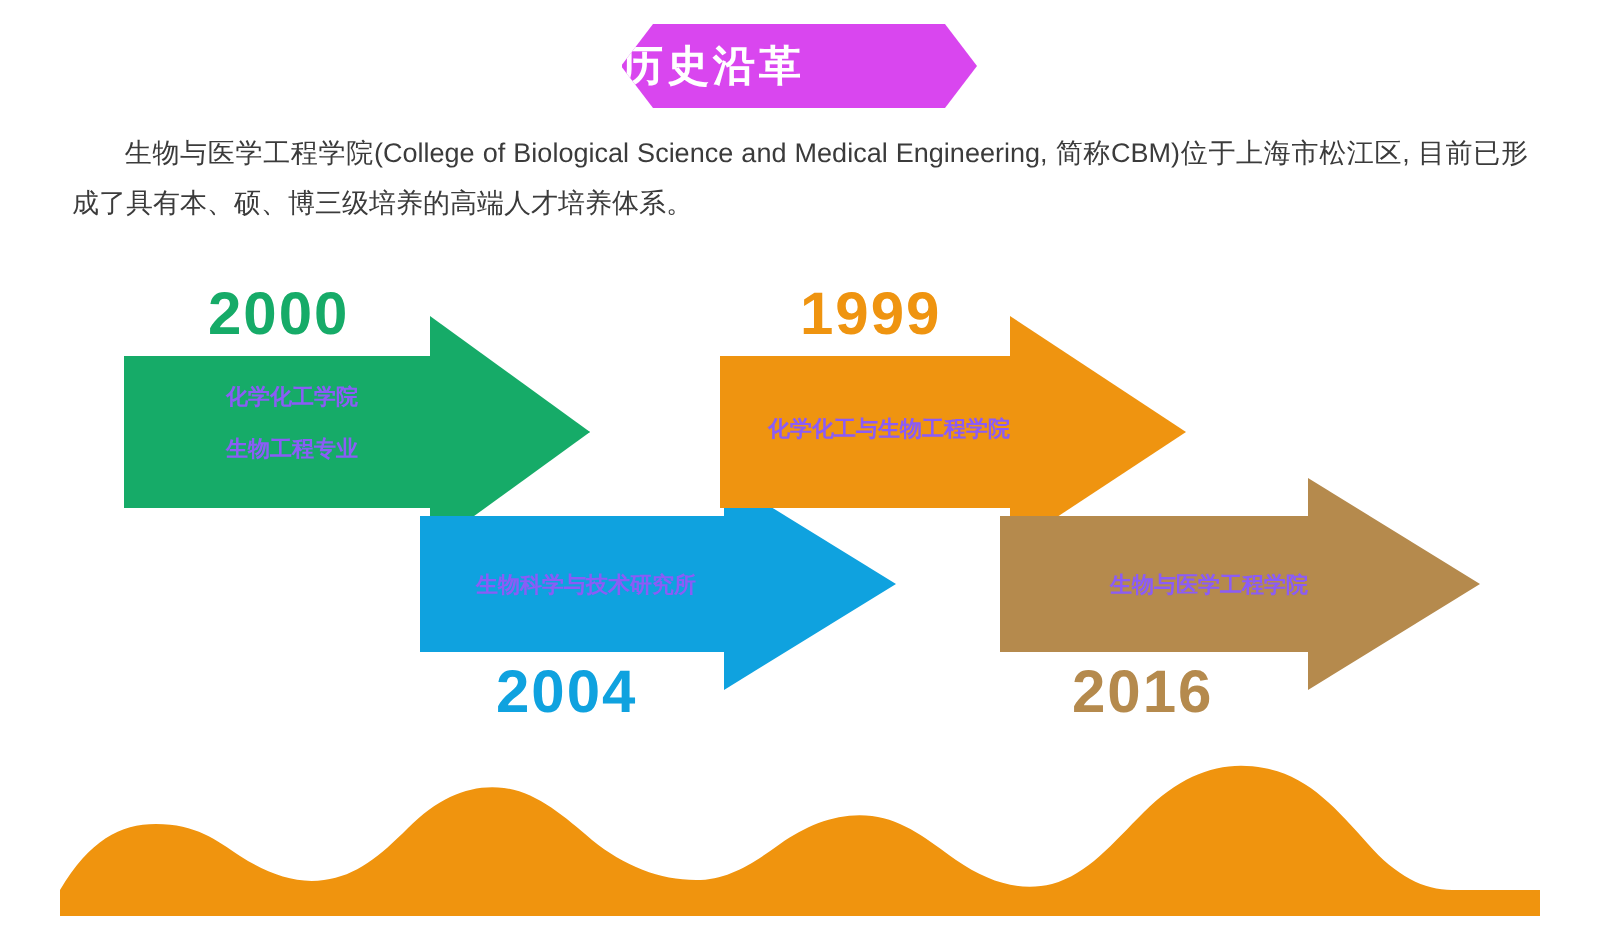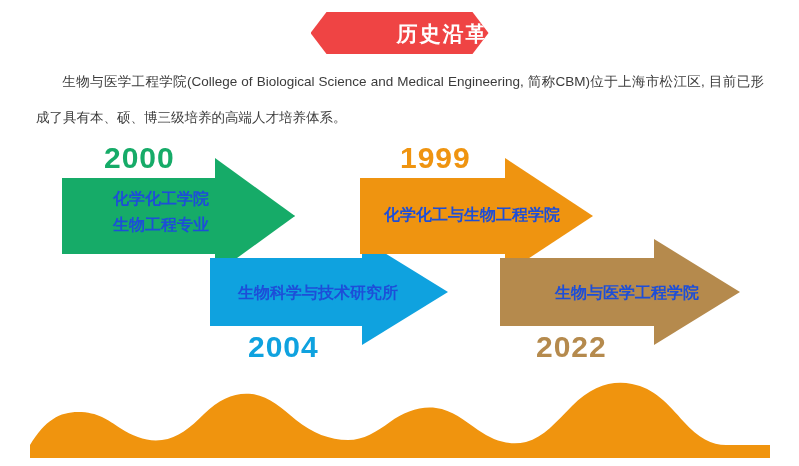--- a/index.html
+++ b/index.html
@@ -24,43 +24,43 @@
     width: 799px;
     height: 46px;
     display: flex;
     align-items: center;
     justify-content: center;
   }
   .title-banner {
     position: relative;
     width: 178px;
     height: 42px;
-    background: #ef4444;
+    background: #d946ef;
     -webkit-clip-path: polygon(16px 0, calc(100% - 16px) 0, 100% 50%, calc(100% - 16px) 100%, 16px 100%, 0 50%);
     clip-path: polygon(16px 0, calc(100% - 16px) 0, 100% 50%, calc(100% - 16px) 100%, 16px 100%, 0 50%);
     display: flex;
     align-items: center;
-    justify-content: flex-end;
+    justify-content: flex-start;
   }
   .title-banner-text {
     color: #ffffff;
     font-size: 21px;
     font-weight: bold;
     letter-spacing: 2px;
     line-height: 1;
   }
 
   
   .intro {
     position: absolute;
     left: 36px;
     top: 64px;
     width: 728px;
     font-size: 13.5px;
-    line-height: 36px;
+    line-height: 25px;
     color: #3b3b3b;
     text-align: justify;
   }
   .intro .indent { display: inline-block; width: 26px; }
 
   
   .timeline {
     position: absolute;
     left: 0;
     top: 0;
@@ -68,22 +68,22 @@
     height: 350px;
   }
 
   .arrow {
     position: absolute;
     display: flex;
     align-items: center;
   }
   .arrow-label {
     position: absolute;
-    color: #1d4ed8;
-    font-size: 16px;
+    color: #8b5cf6;
+    font-size: 11px;
     line-height: 26px;
     font-weight: bold;
     white-space: nowrap;
   }
   .year {
     position: absolute;
     font-size: 30px;
     font-weight: bold;
     letter-spacing: 1px;
     line-height: 1;
@@ -246,21 +246,21 @@
 
   <div class="arrow arrow-orange"></div>
   <div class="arrow-orange-head"></div>
   <div class="year year-2007">1999</div>
   <div class="arrow-label label-orange">
     <div>化学化工与生物工程学院</div>
   </div>
 
   <div class="arrow arrow-brown"></div>
   <div class="arrow-brown-head"></div>
-  <div class="year year-2022">2022</div>
+  <div class="year year-2022">2016</div>
   <div class="arrow-label label-brown">
     <div>生物与医学工程学院</div>
   </div>
 
 </div>
 
 <svg class="wave" viewBox="0 0 799 96" preserveAspectRatio="none">
   <path d="M30,75
            C 45,50 60,42 78,42
            C 98,42 108,50 120,58

